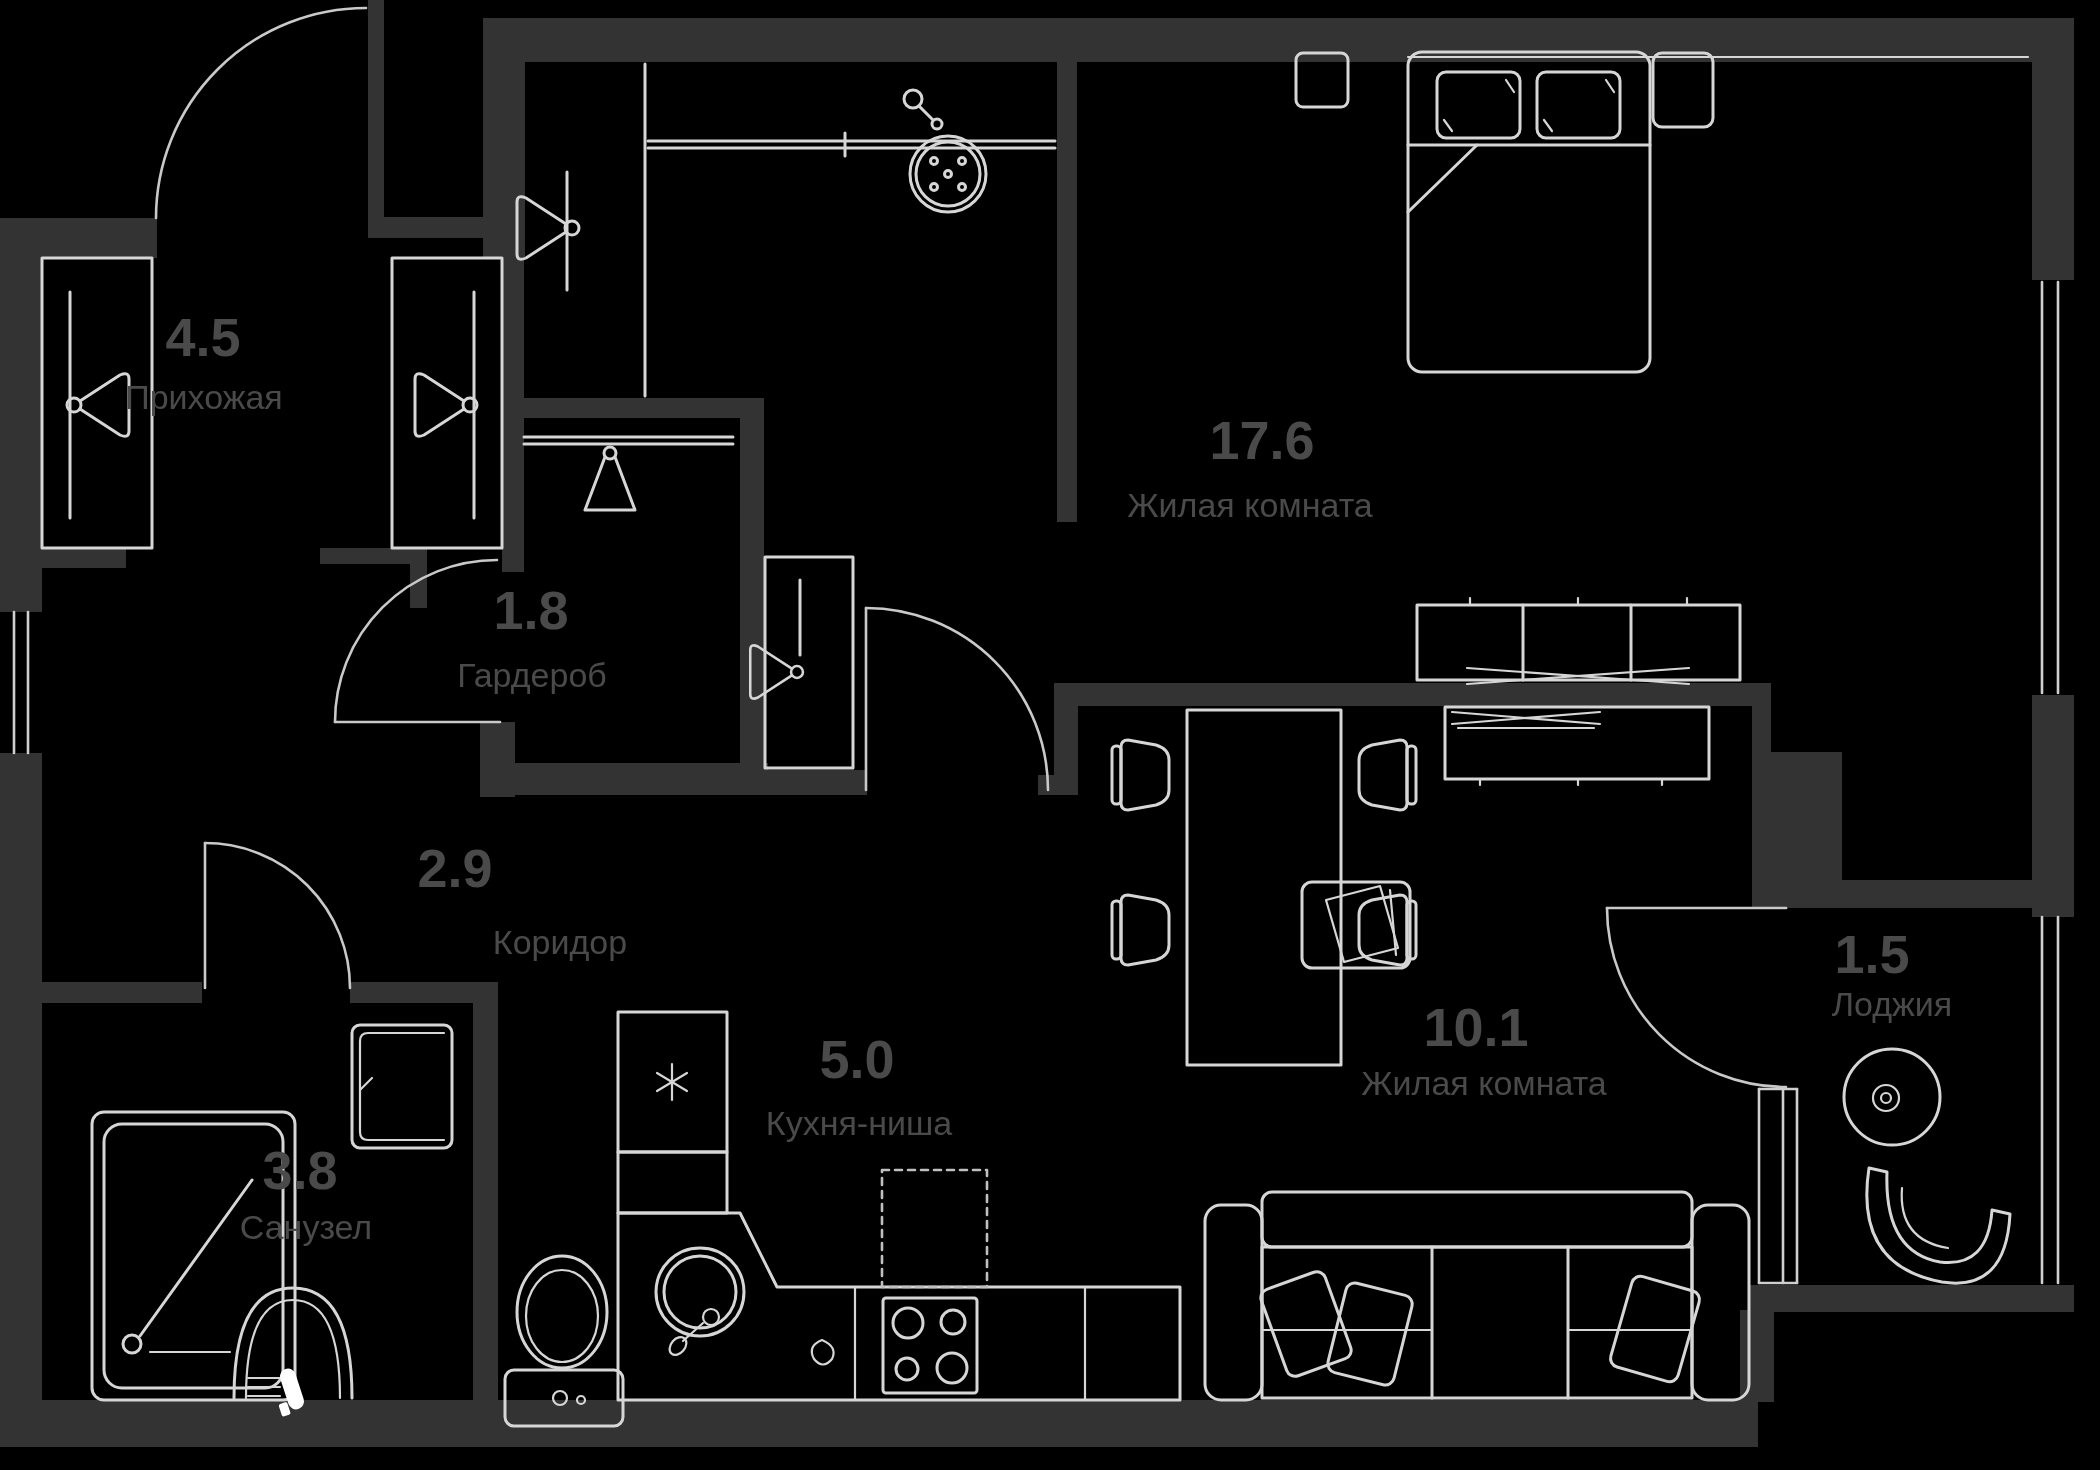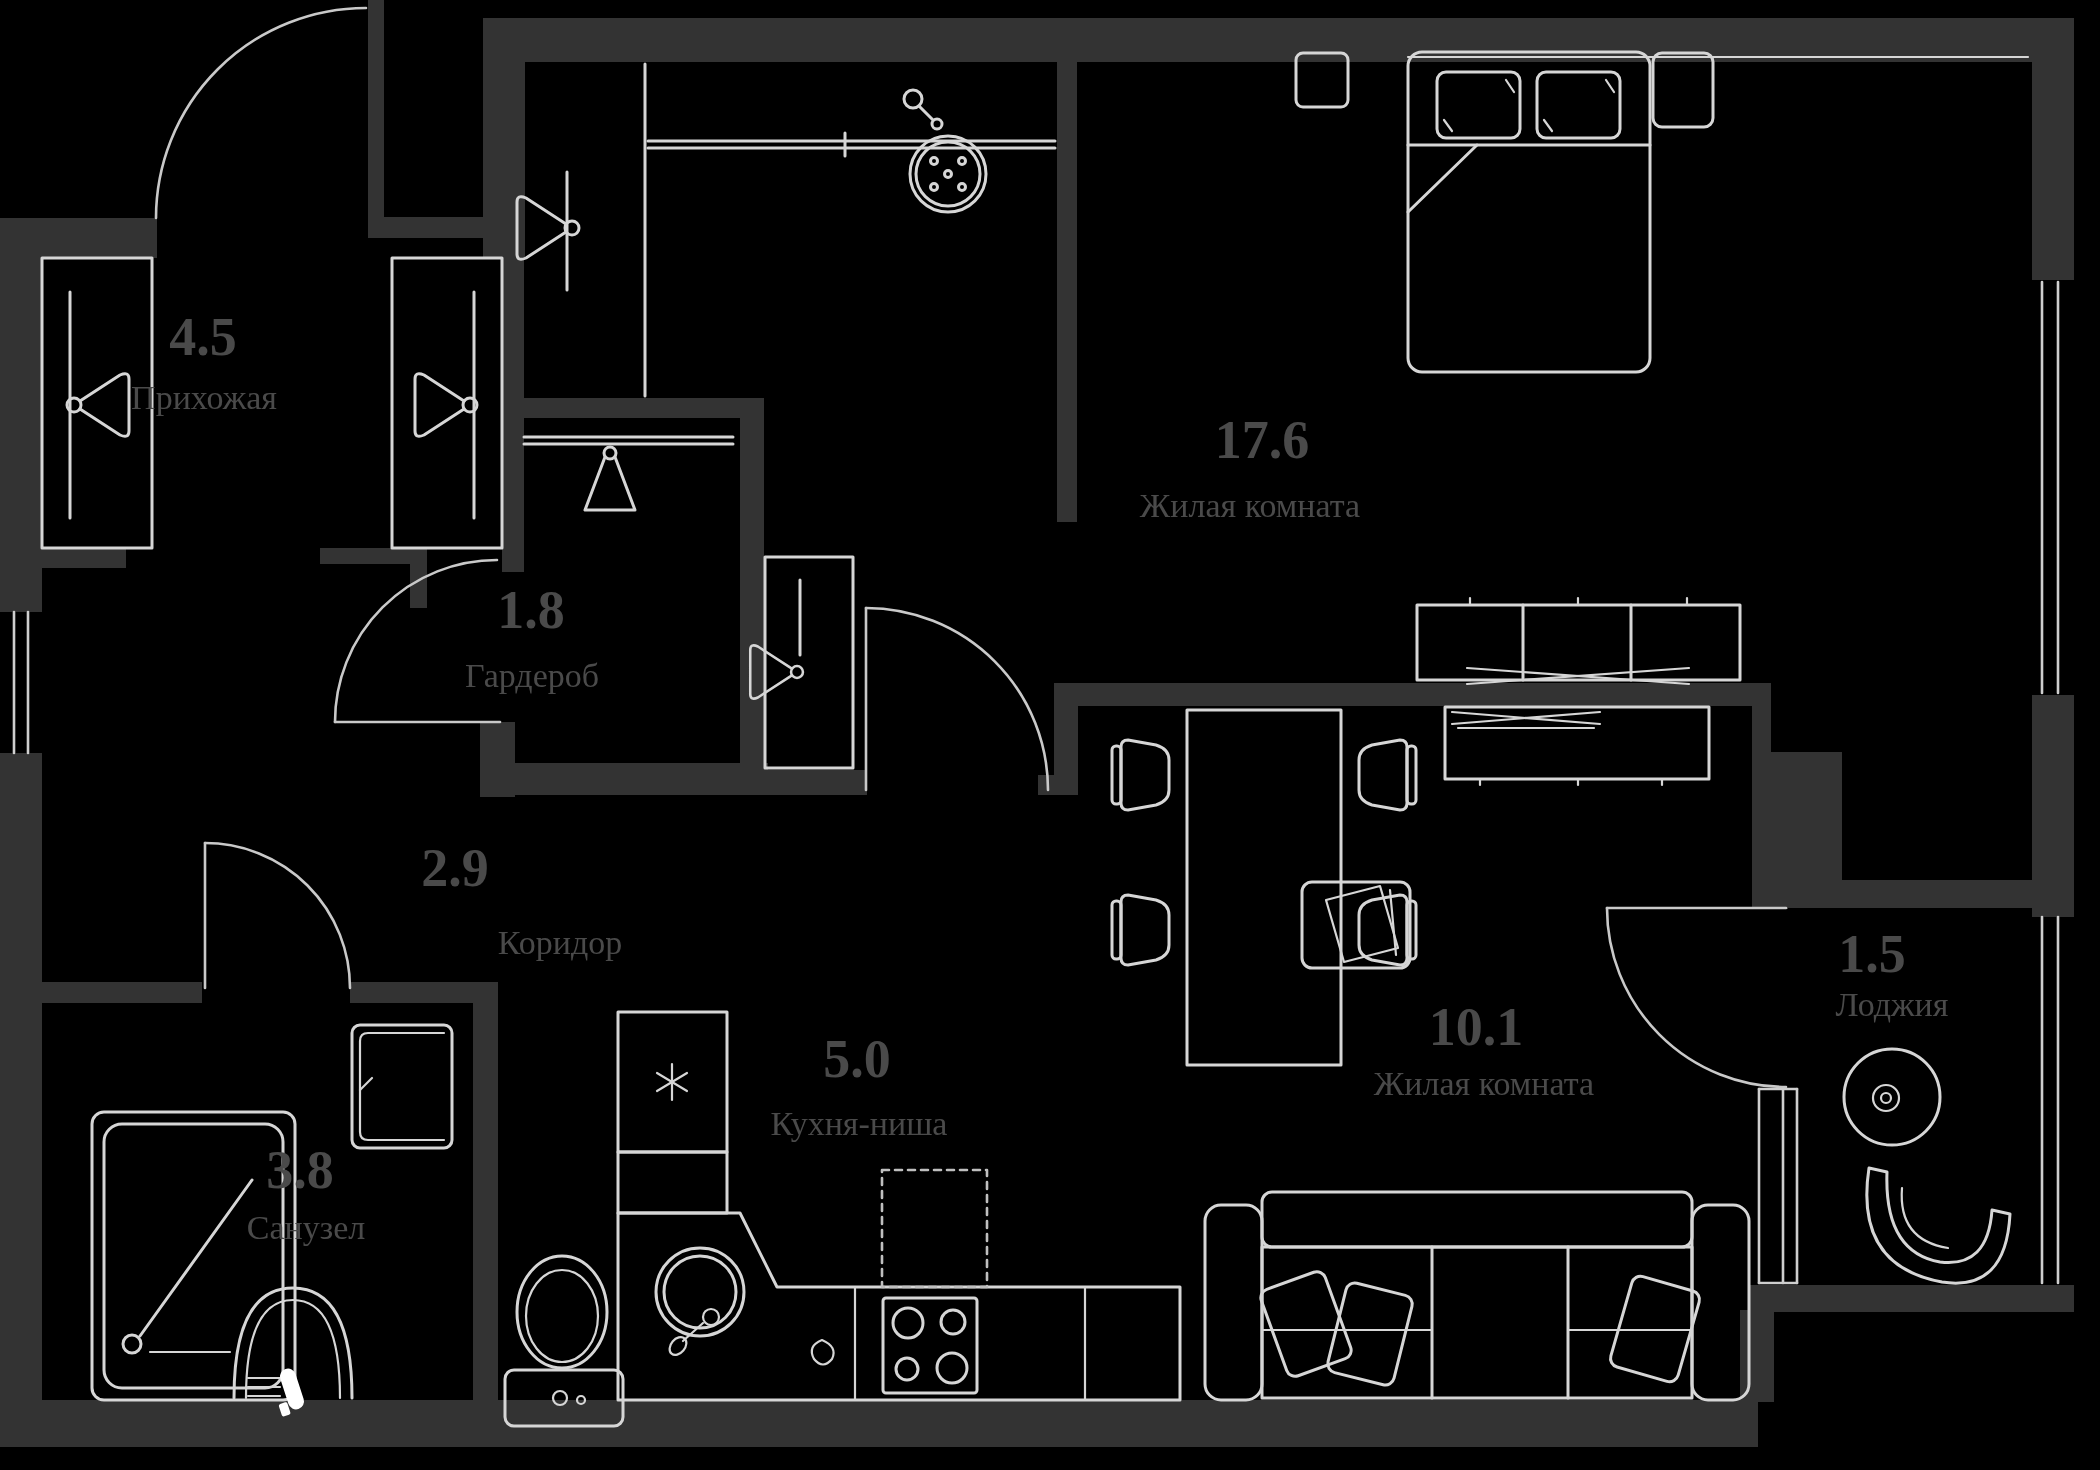--- a/index.html
+++ b/index.html
@@ -1,16 +1,16 @@
 <!DOCTYPE html>
 <html><head>
 <meta charset="utf-8">
 <style>
   html,body{margin:0;padding:0;background:#000;}
-  .stage{width:2100px;height:1470px;background:#000;position:relative;font-family:Liberation Serif, serif;}
+  .stage{width:2100px;height:1470px;background:#000;position:relative;font-family:Liberation Sans, sans-serif;}
   svg{display:block;}
   .w{fill:#333333;stroke:none;}
   .f{fill:none;stroke:#d6d6d6;stroke-width:3;stroke-linecap:round;stroke-linejoin:round;}
   .fthin{fill:none;stroke:#d6d6d6;stroke-width:2.2;stroke-linecap:round;}
   .door{fill:none;stroke:#c9c9c9;stroke-width:2.6;stroke-linecap:round;}
   .win{fill:none;stroke:#cfcfcf;stroke-width:2.6;stroke-linecap:round;}
   .dash{fill:none;stroke:#bfbfbf;stroke-width:2.6;stroke-dasharray:7 6;}
   .num{font-size:54px;font-weight:600;fill:#4a4a4a;text-anchor:middle;}
   .nm{font-size:34px;font-weight:500;fill:#4a4a4a;text-anchor:middle;}
   .wht{fill:#ffffff;stroke:none;}

